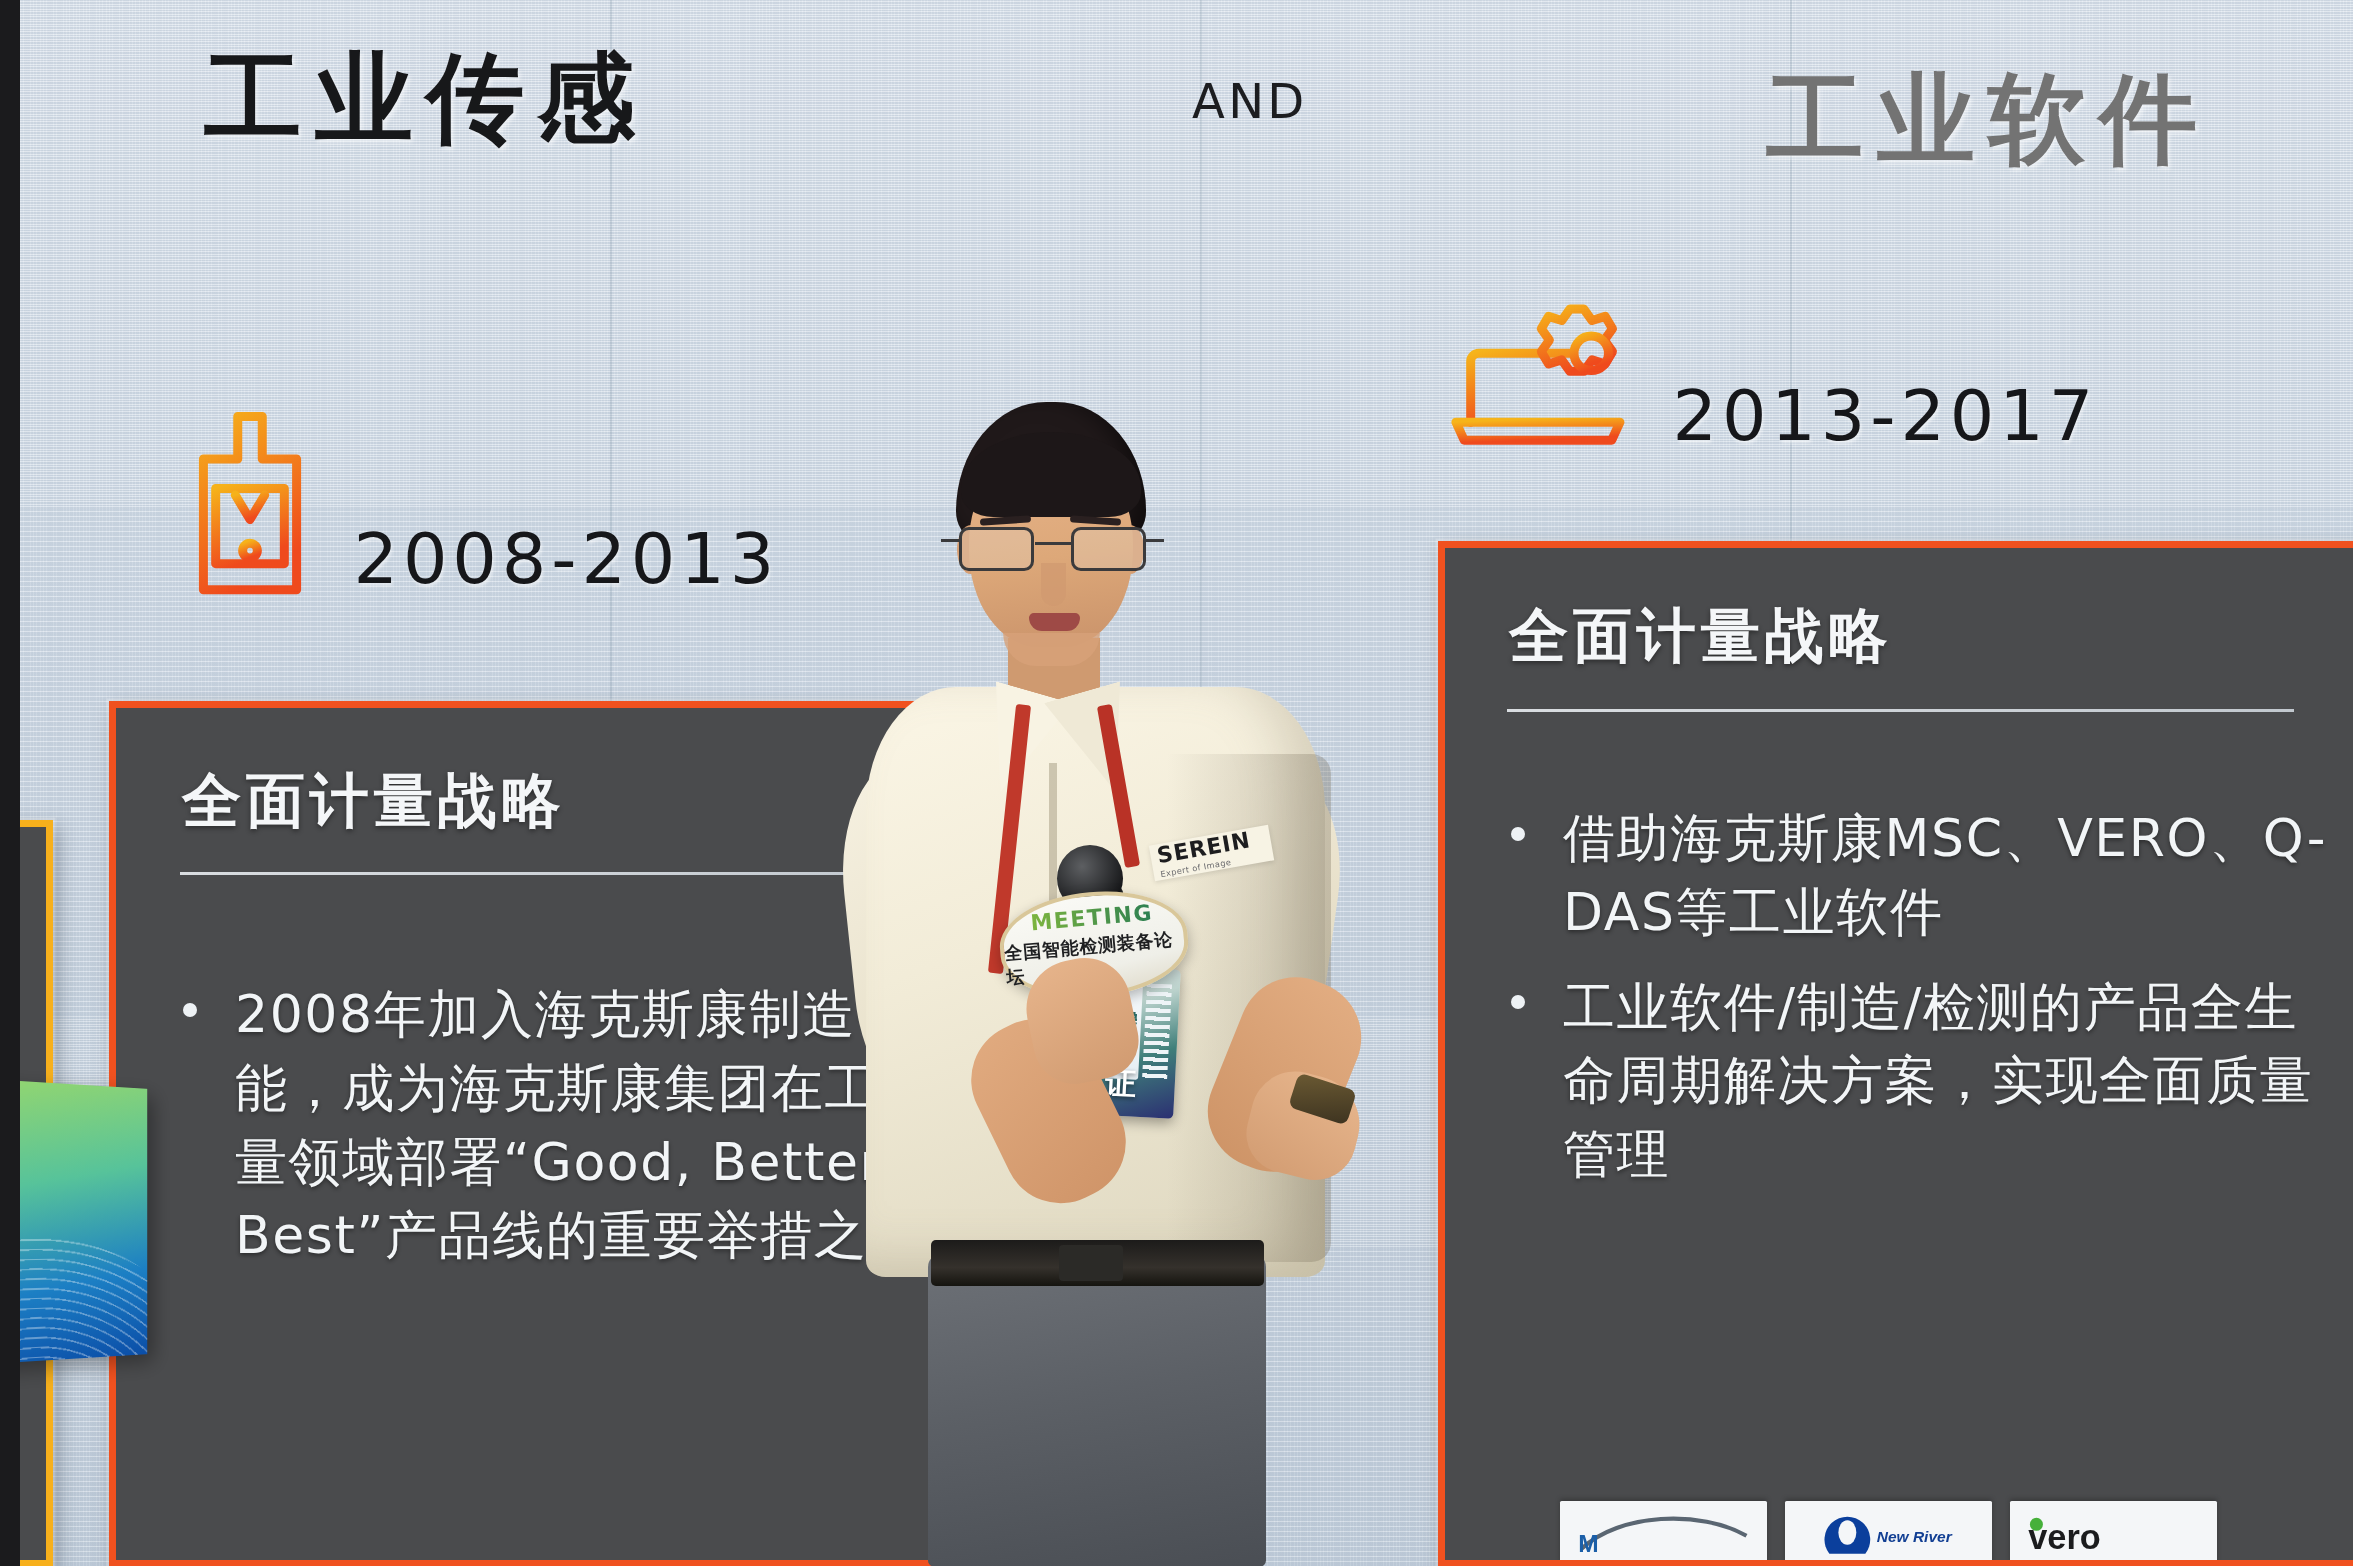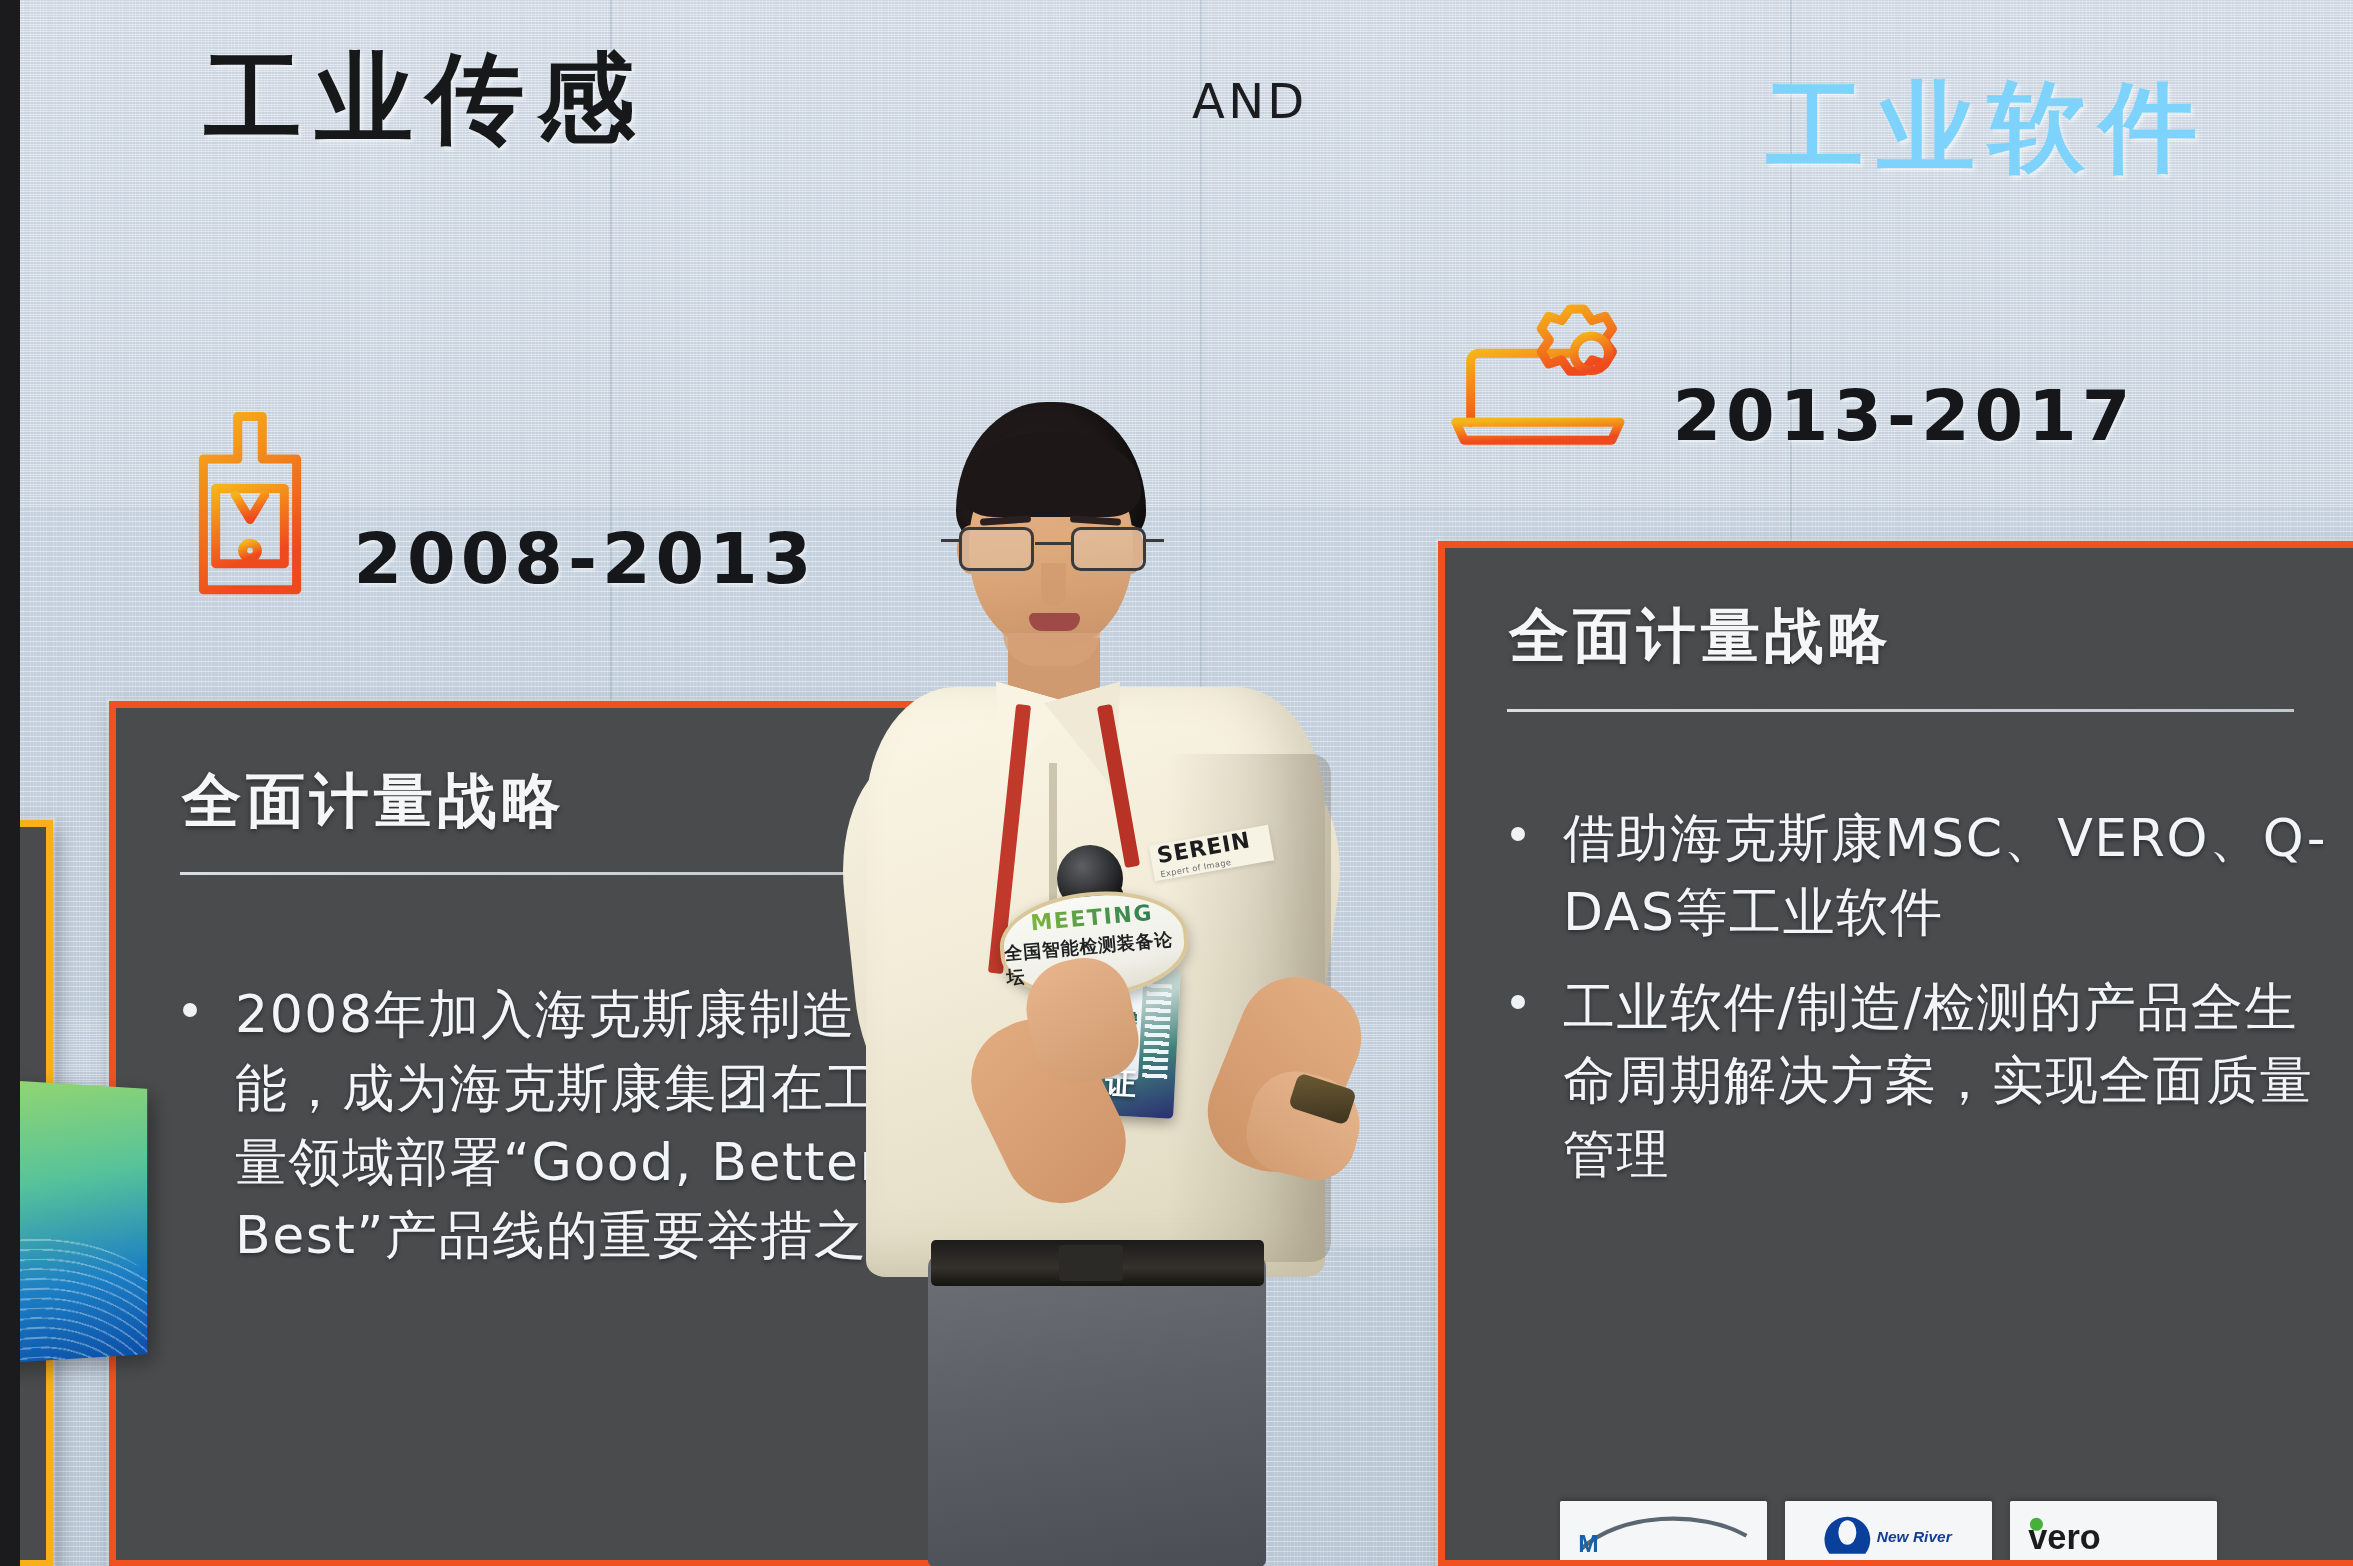--- a/index.html
+++ b/index.html
@@ -32,32 +32,32 @@
     position:absolute; left:184px; top:0;
     font-size:98px; font-weight:700; color:#17181a; letter-spacing:13px;
     text-shadow:2.5px 3.3px 4.1px rgba(255,255,255,.55);
     white-space:nowrap;
   }
   .h-and{
     position:absolute; left:1172px; top:39px;
     font-size:48px; font-weight:400; color:#1c1d20; letter-spacing:3.3px;
   }
   .h-right{
-    position:absolute; left:1746px; top:29px;
-    font-size:98px; font-weight:700; color:#7dd3fc; letter-spacing:13px;
+    position:absolute; left:1746px; top:21px;
+    font-size:98px; font-weight:700; color:#737373; letter-spacing:13px;
     text-shadow:2.5px 3.3px 4.1px rgba(255,255,255,.55);
     white-space:nowrap;
   }
 
   
   .yeargrp{ position:absolute; z-index:5; display:flex; align-items:flex-end; gap:29.5px; }
   .yeargrp.left{ left:156px; top:410px; }
   .yeargrp.right{ left:1426px; top:291px; }
   .year-text{
-    font-size:70px; font-weight:700; color:#16171a; letter-spacing:4.9px;
+    font-size:70px; font-weight:400; color:#16171a; letter-spacing:4.9px;
     line-height:1; padding-bottom:6.6px; white-space:nowrap;
     text-shadow:1.6px 2.5px 3.3px rgba(255,255,255,.5);
   }
 
   
   .panel{
     position:absolute; z-index:4;
     background:#4a4b4d;
     border:7.4px solid #f0511f;
     box-shadow:0 0 0 2.5px rgba(255,255,255,.25), 4.9px 6.6px 18px rgba(40,50,60,.35);

